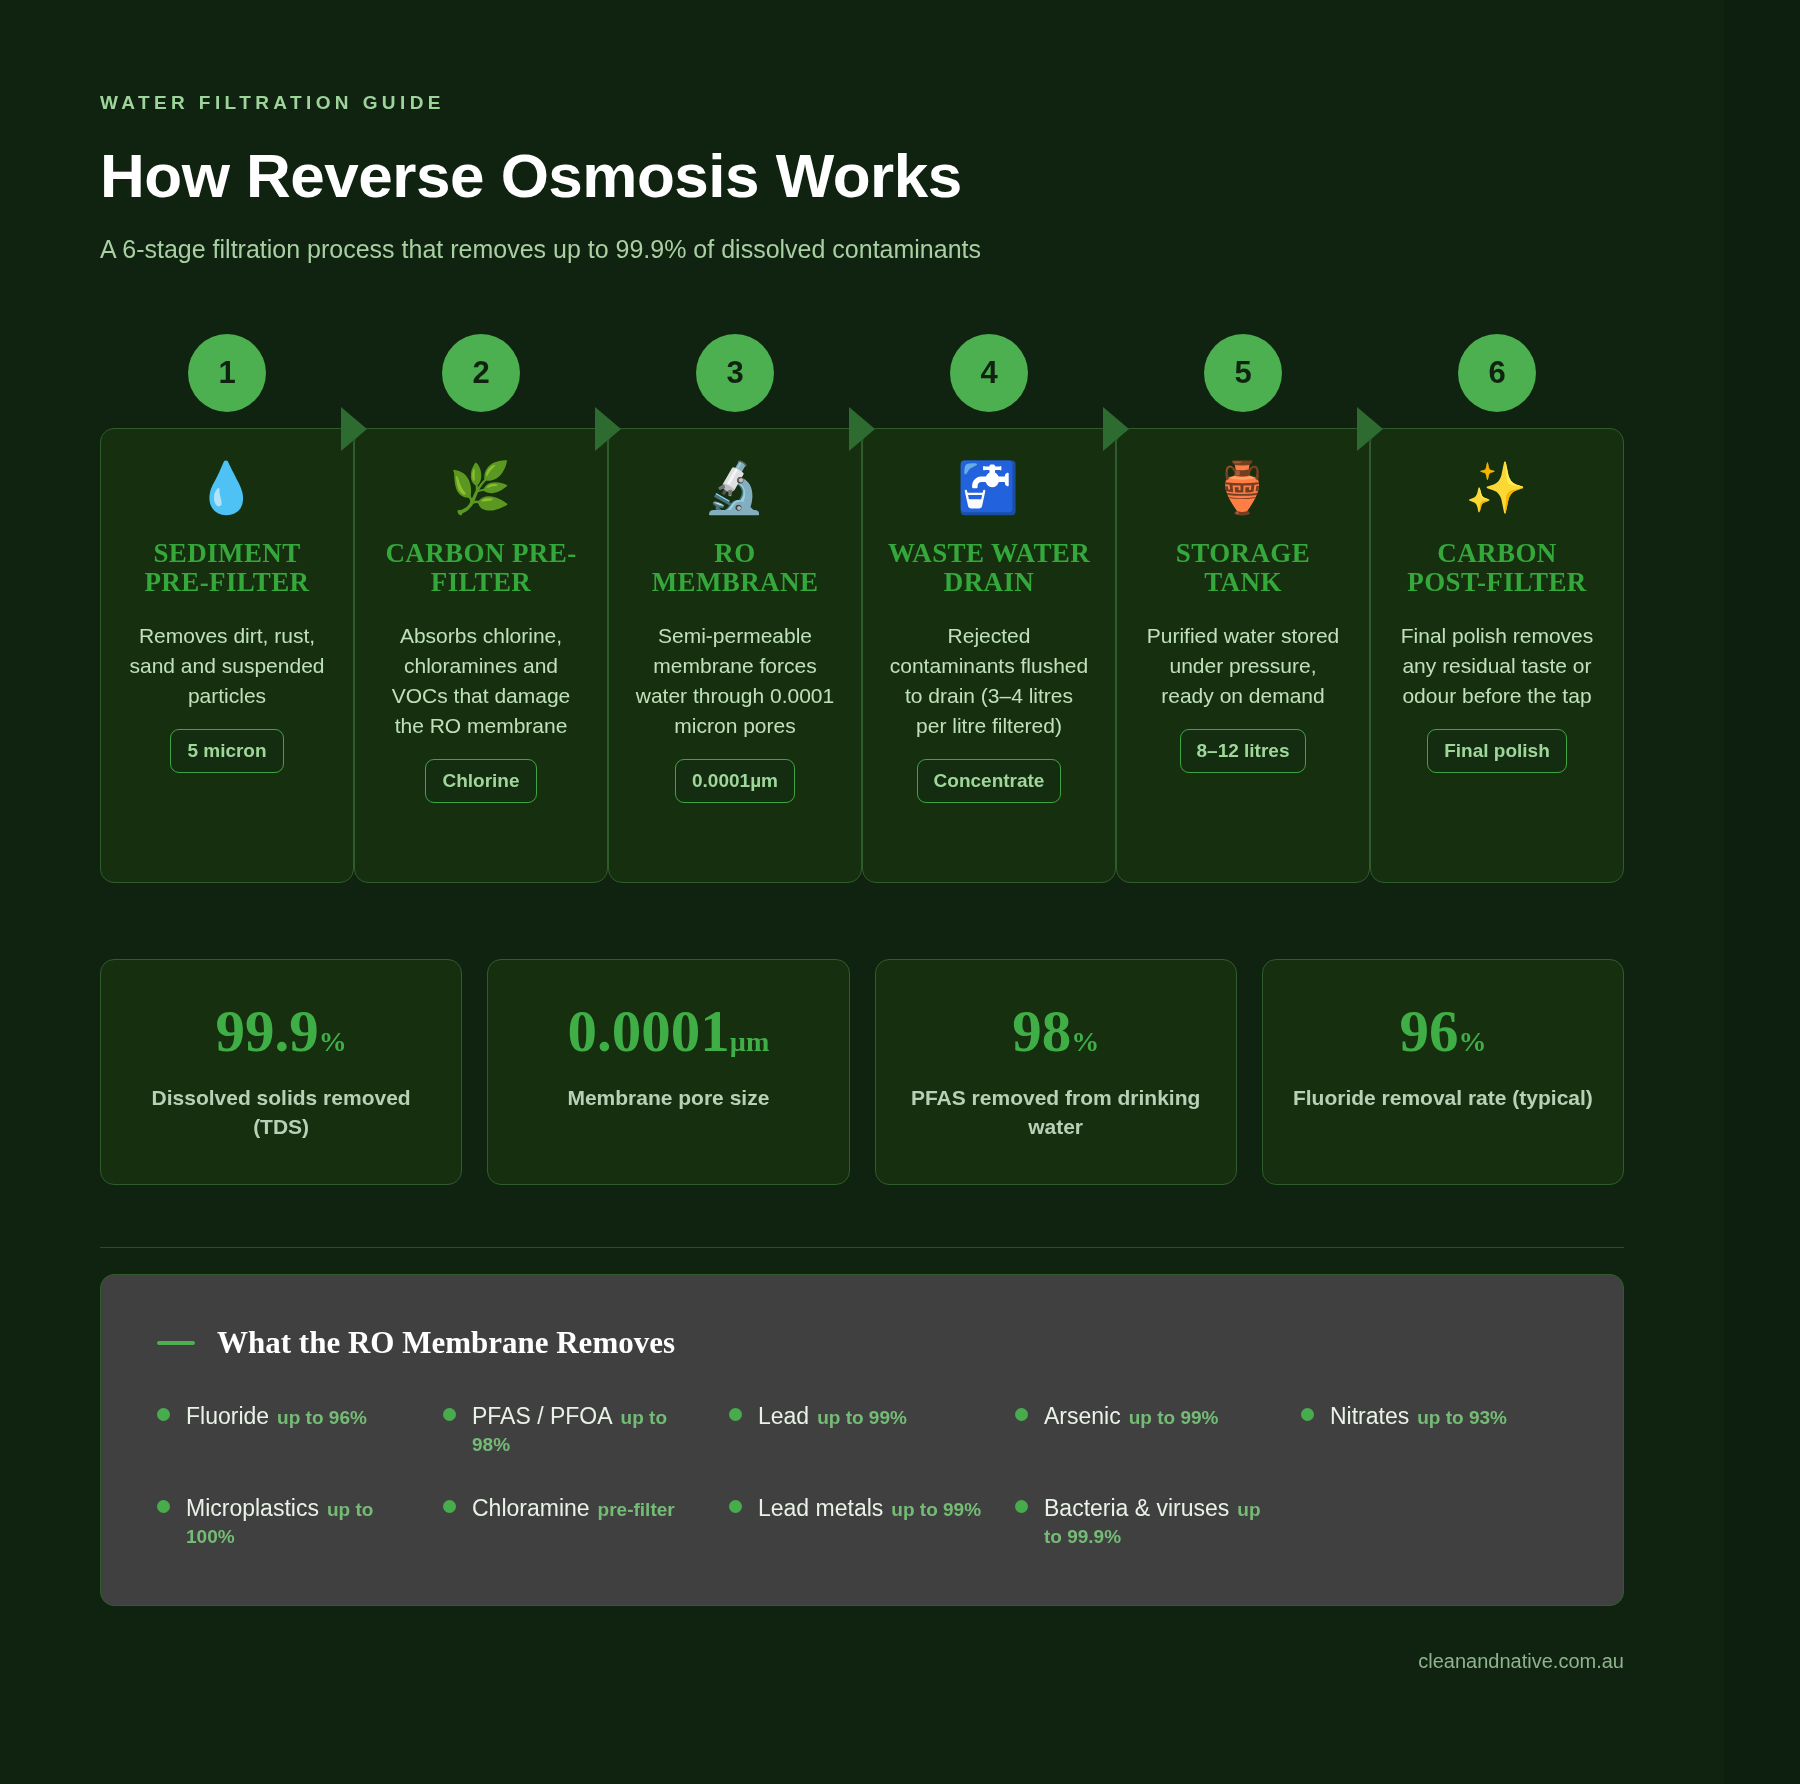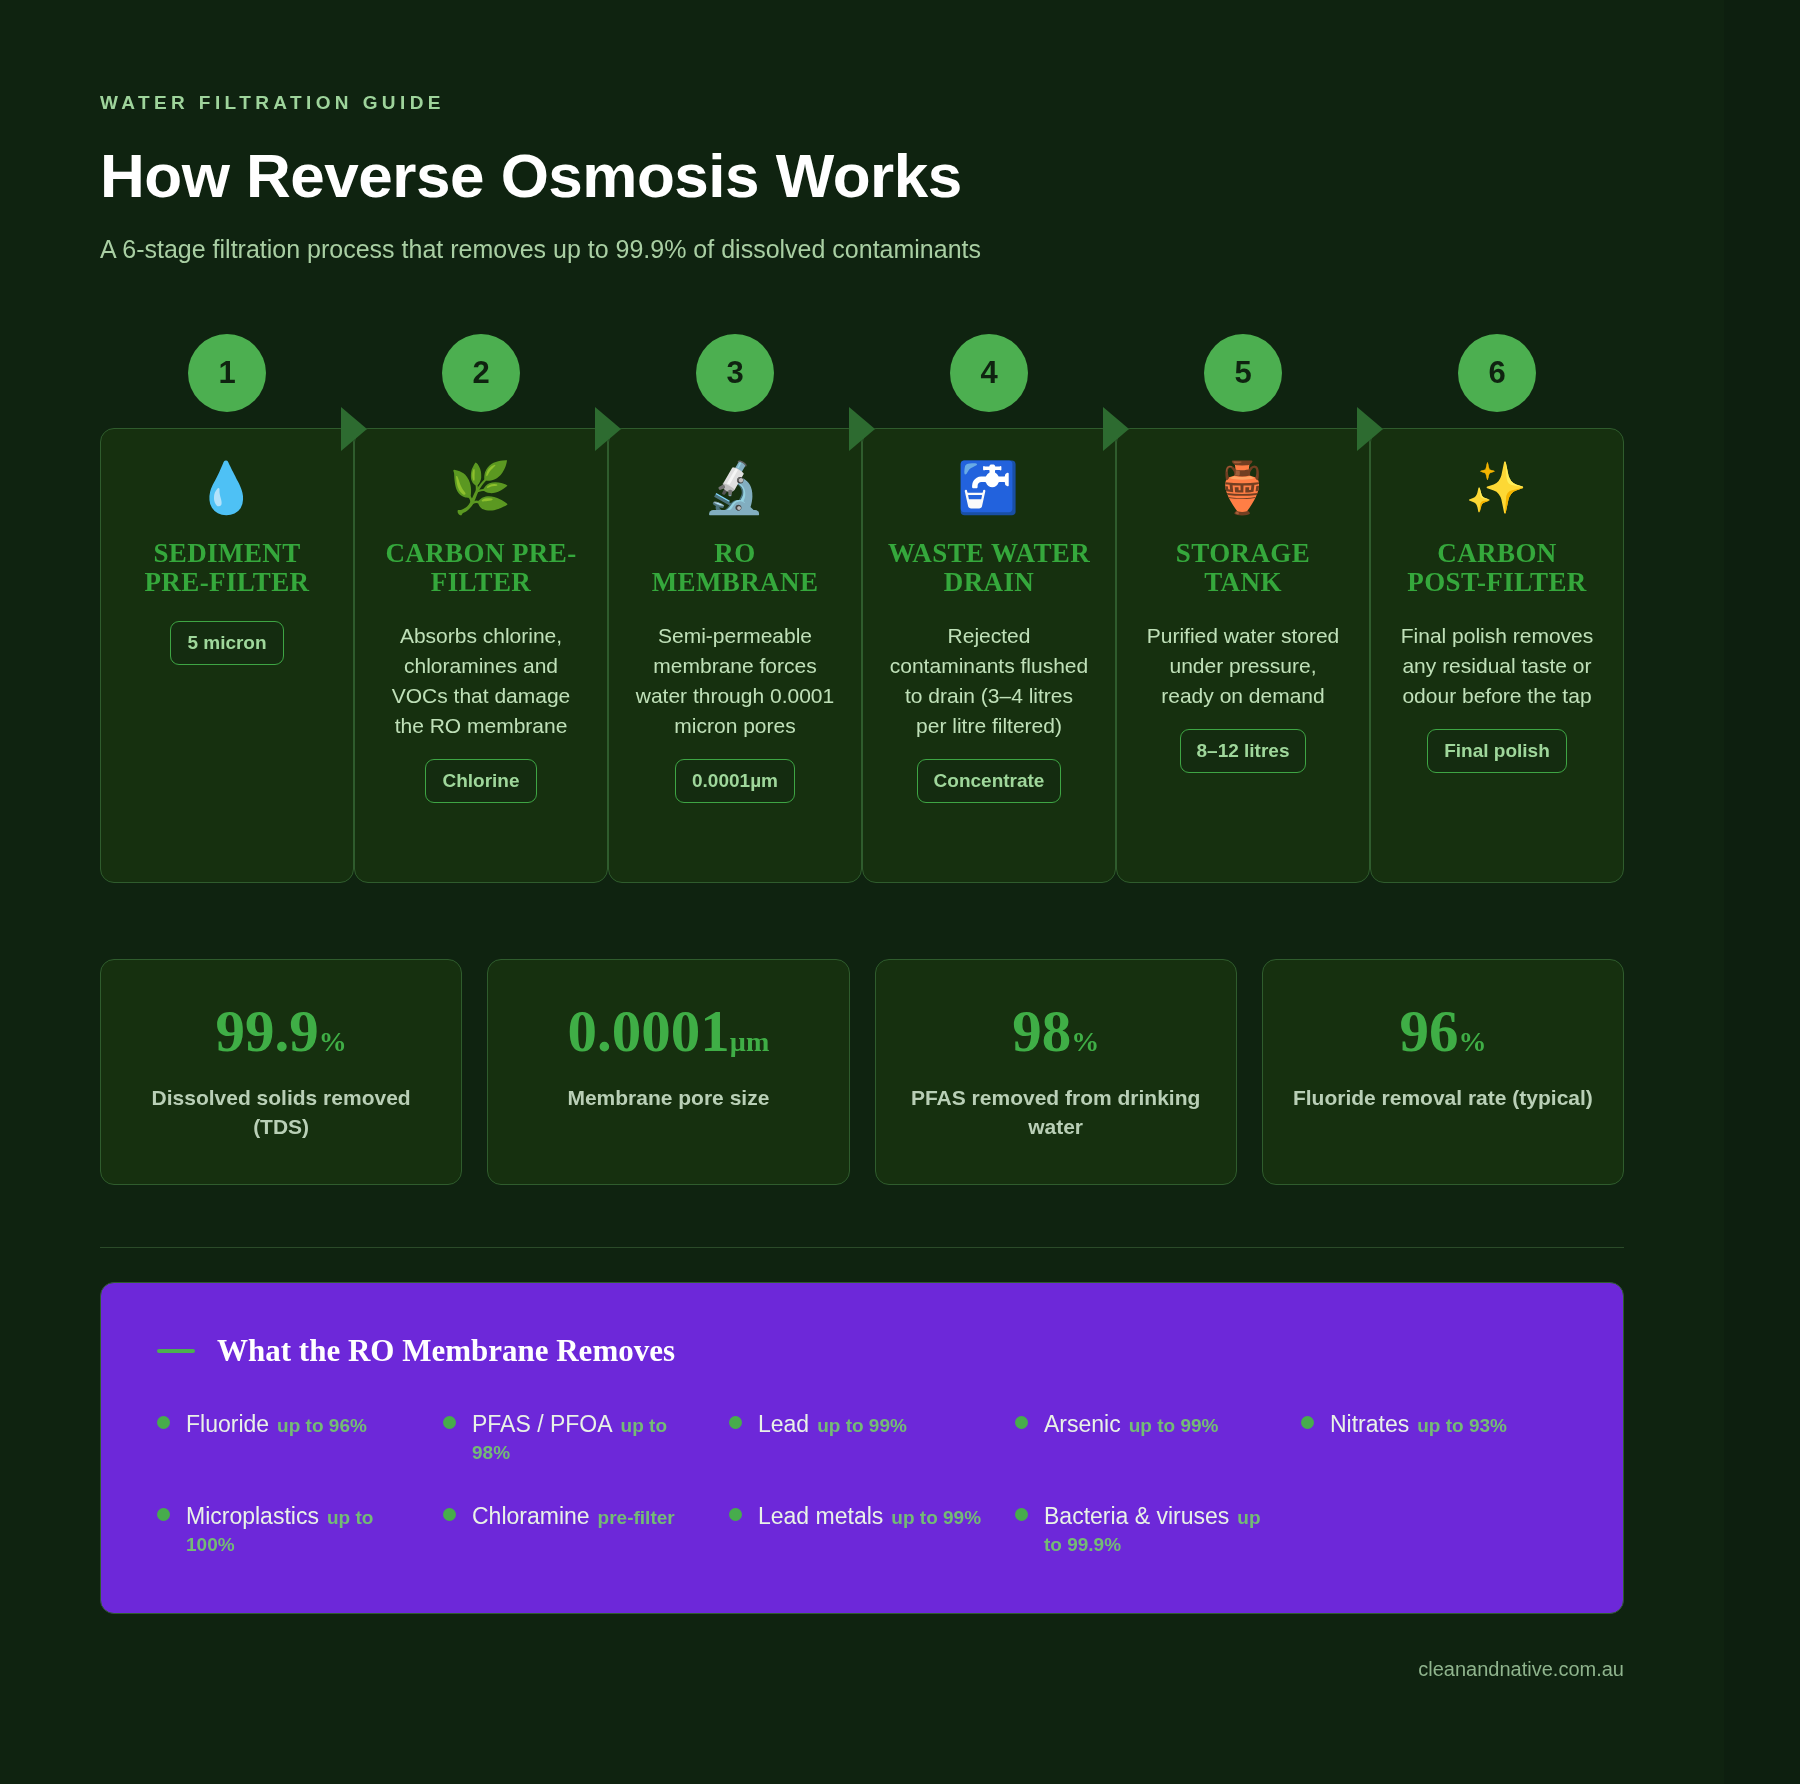--- a/index.html
+++ b/index.html
@@ -169,22 +169,22 @@
 
   
   .divider {
     margin: 62px 0 0 0;
     height: 1px;
     background: #2b4b29;
   }
 
   
   .panel {
-    margin-top: 34px;
-    background: #6d28d9;
+    margin-top: 26px;
+    background: #404040;
     border: 1px solid #2f5c2d;
     border-radius: 14px;
     padding: 50px 56px 56px 56px;
   }
   .panel-head {
     display: flex;
     align-items: center;
     gap: 22px;
     margin-bottom: 42px;
   }
@@ -247,20 +247,21 @@
     <h1 class="title">How Reverse Osmosis Works</h1>
     <div class="subtitle">A 6-stage filtration process that removes up to 99.9% of dissolved contaminants</div>
   </div>
 
   <div class="steps" id="steps">
       <div class="step">
         <div class="step-badge">1</div>
         <div class="step-card">
           <div class="step-icon">💧</div>
           <div class="step-title">SEDIMENT PRE-FILTER</div>
+          <div class="step-desc">Removes dirt, rust, sand and suspended particles</div>
           <div class="step-pill">5 micron</div>
         </div>
       </div>
       <div class="step">
         <div class="step-badge">2</div>
         <div class="step-card">
           <div class="step-arrow"></div>
           <div class="step-icon">🌿</div>
           <div class="step-title">CARBON PRE-FILTER</div>
           <div class="step-desc">Absorbs chlorine, chloramines and VOCs that damage the RO membrane</div>

